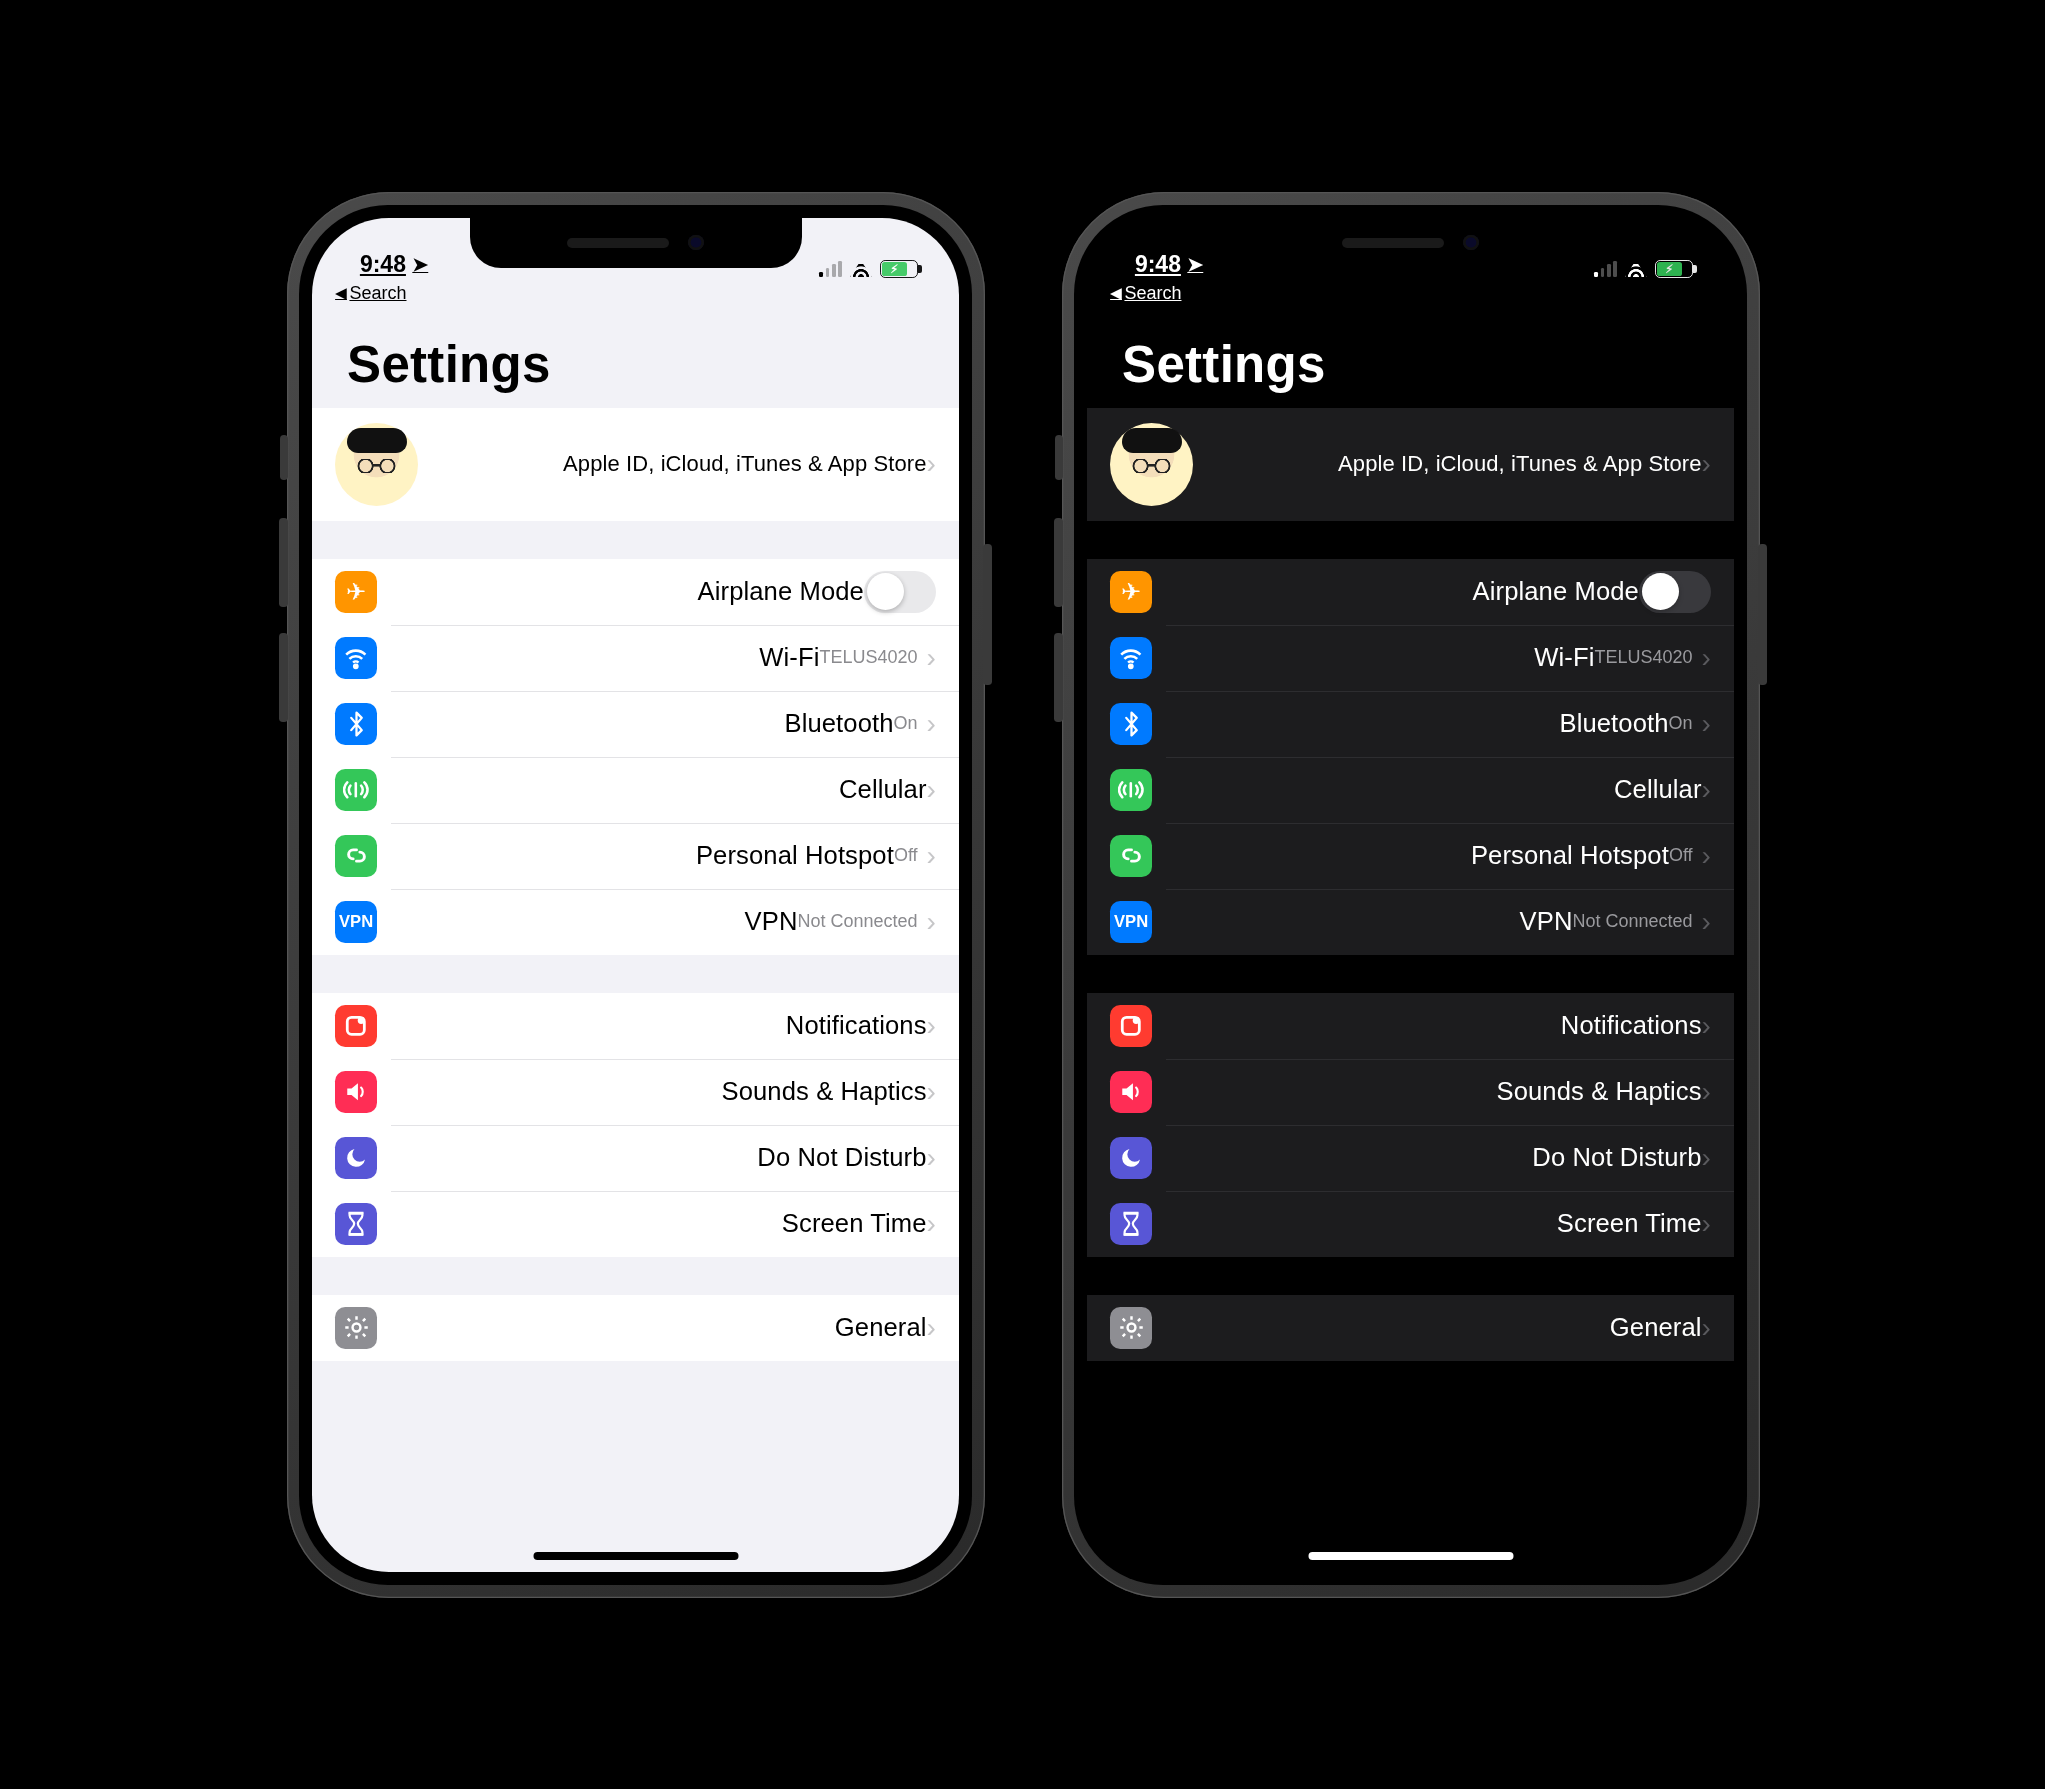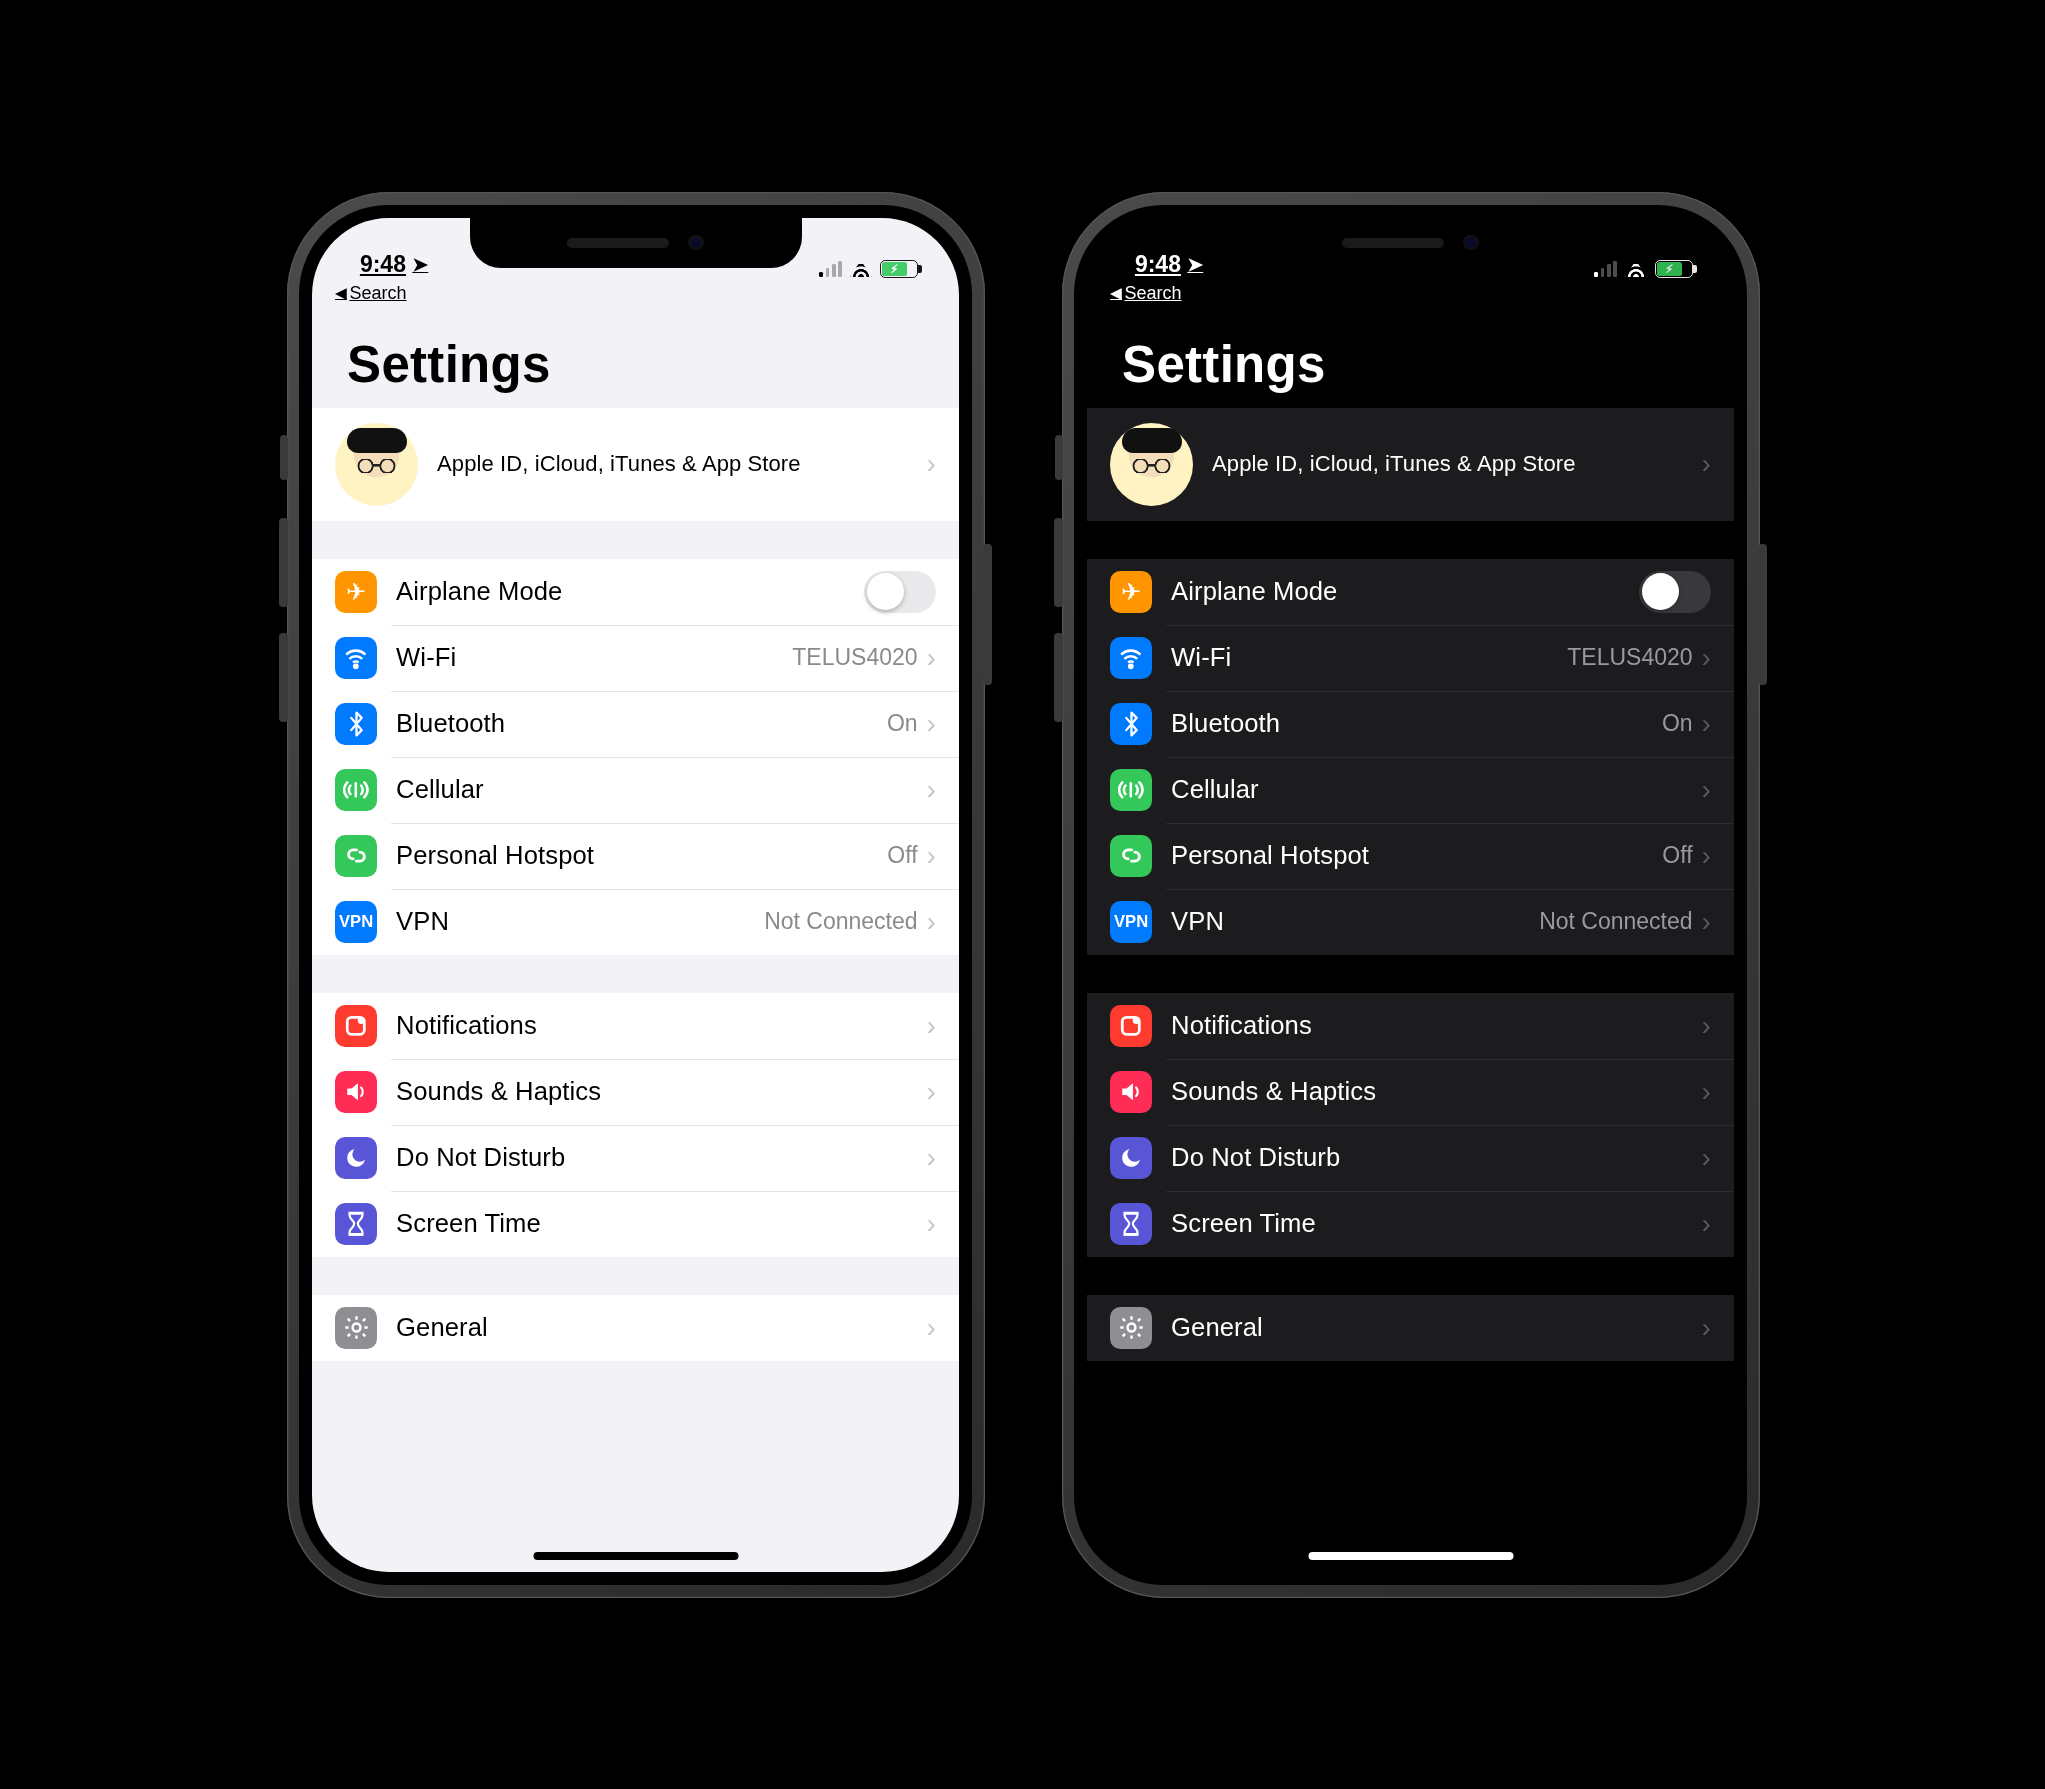--- a/index.html
+++ b/index.html
@@ -90,22 +90,22 @@
   }
   .cell + .cell::before{
     content:""; position:absolute; left:79px; right:0; top:0; height:0.6px; background:var(--sep);
   }
   .cell.profile { min-height:113px; }
   .cell.profile + .cell::before, .group .cell:first-child::before{display:none;}
   .icon {
     width:42px; height:42px; border-radius:10.2px; margin-right:19px; flex:0 0 auto;
     display:flex; align-items:center; justify-content:center; color:#fff; font-size:24px;
   }
-  .label { font-size:25.6px; letter-spacing:0.1px; flex:1 1 auto; color:var(--text); }
-  .value { font-size:23px; color:var(--sub); margin-right:9px; }
+  .label { font-size:25.6px; letter-spacing:0.1px; flex:1 1 auto; color:var(--text);text-align:right; }
+  .value { font-size:18px; color:var(--sub); margin-right:9px; }
   .chev  { color:var(--chev); font-size:28px; font-weight:300; }
   
   .avatar {
     width:83px; height:83px; border-radius:50%; margin-right:19px;
     background: radial-gradient(circle at 50% 38%, #f4deba 0 34%, transparent 35%),
                 radial-gradient(circle at 50% 50%, #fff3c4 0 100%);
     position:relative; flex:0 0 auto;
   }
   .avatar::before{ 
     content:""; position:absolute; left:11.5px; right:11.5px; top:5.1px; height:25.6px;

